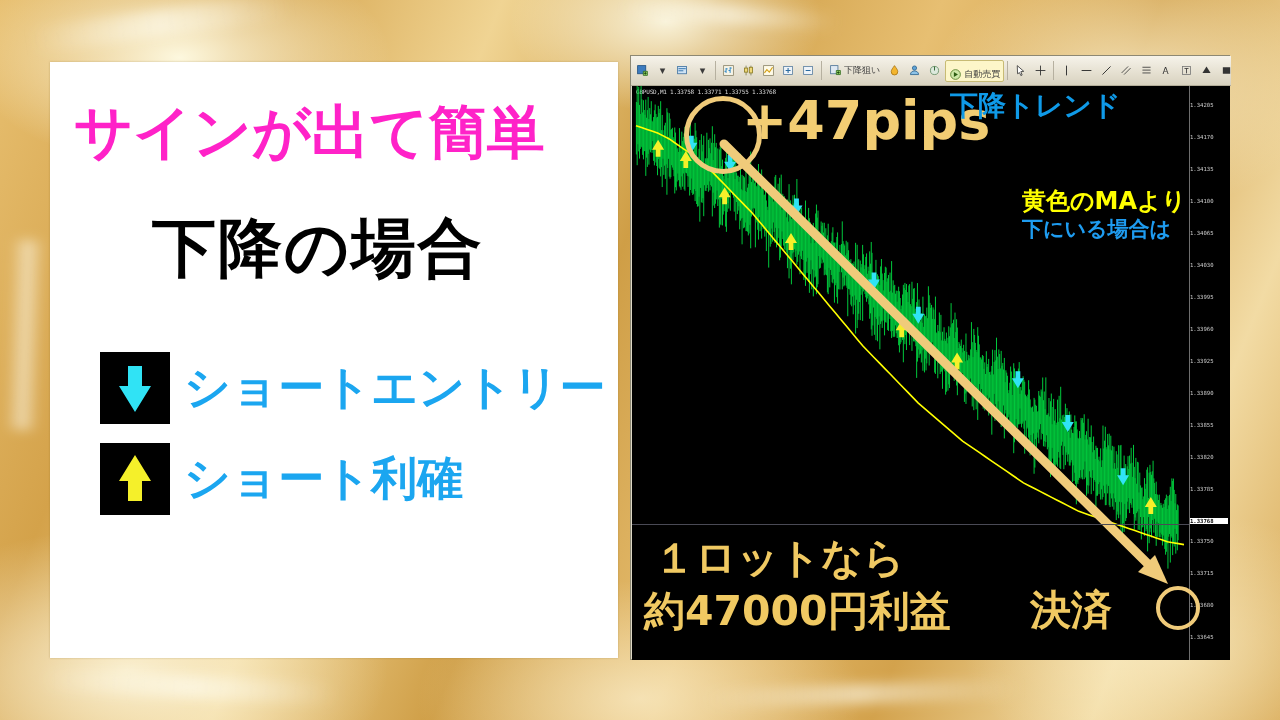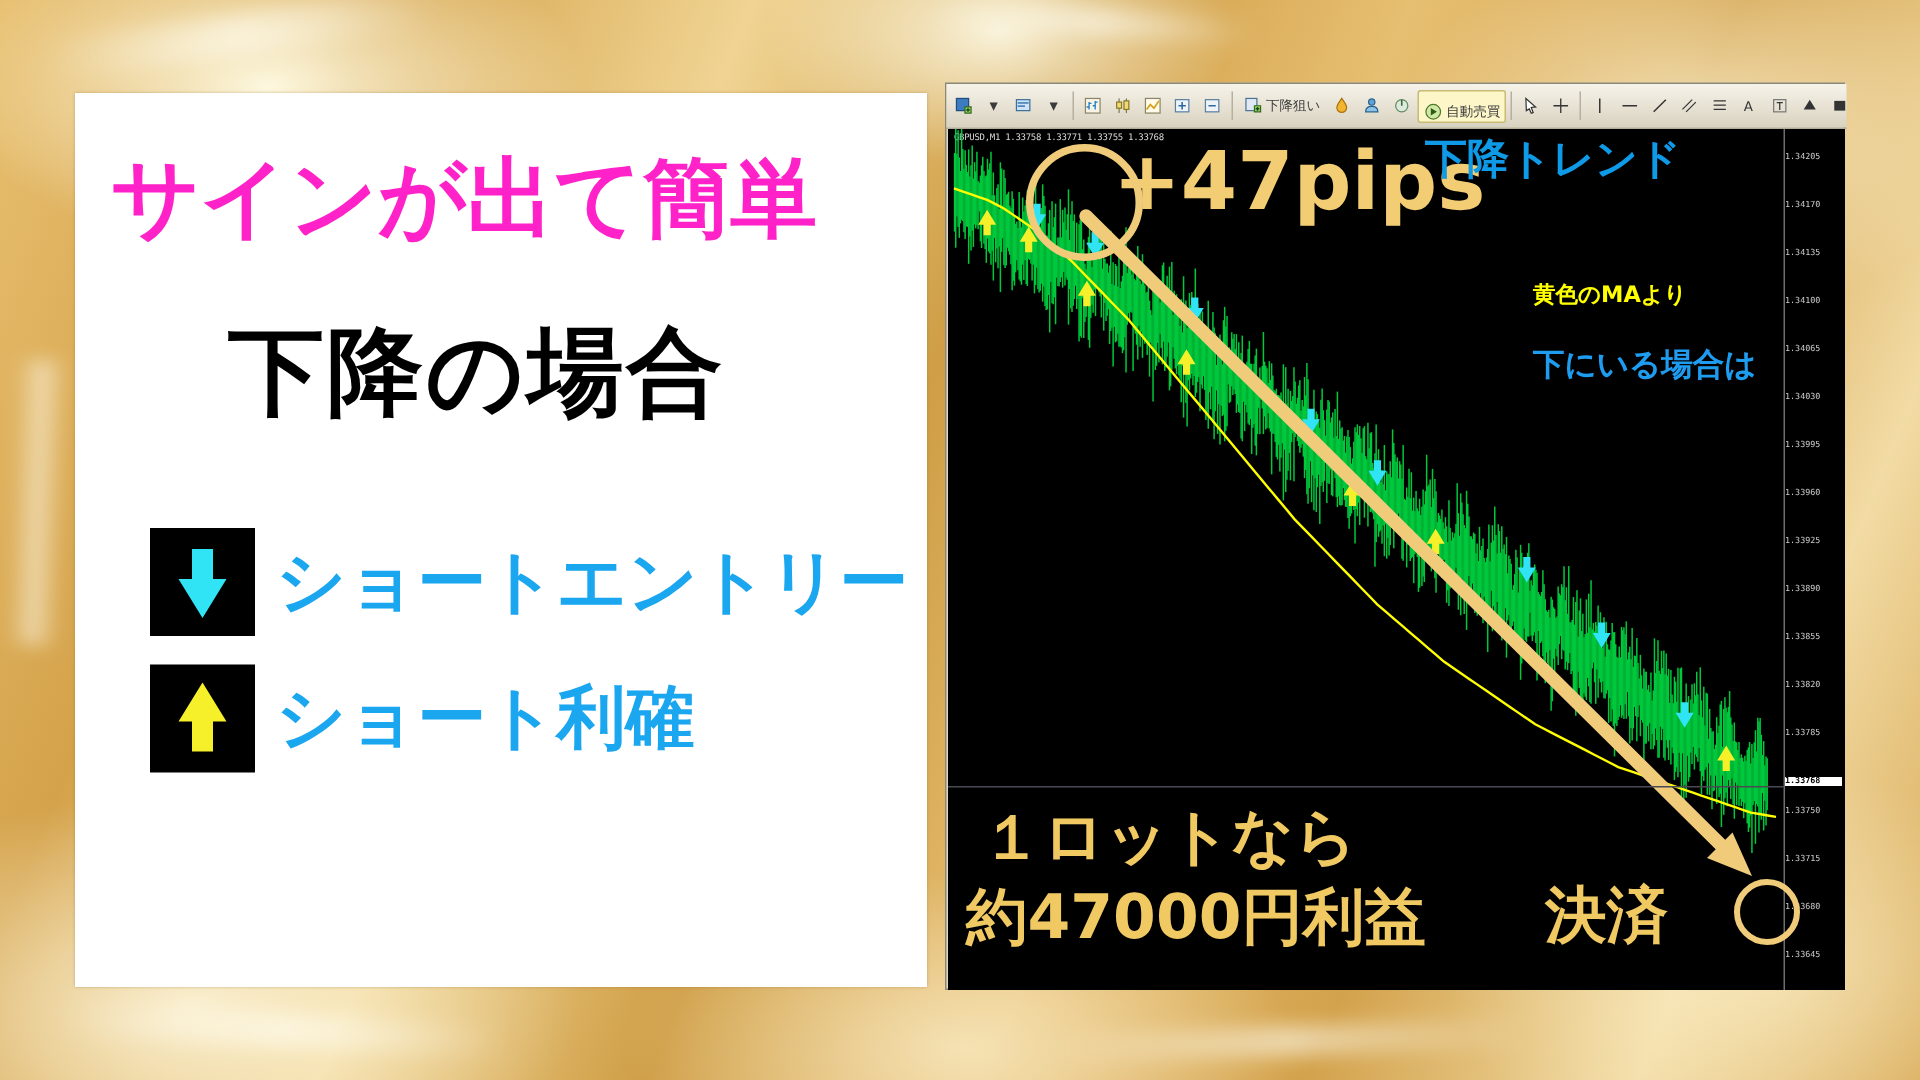--- a/index.html
+++ b/index.html
@@ -95,21 +95,21 @@
   }
   .tick{position:absolute;left:0;width:40px;font-size:5.6px;color:#cccccc;
     font-family:"DejaVu Sans Mono","Liberation Mono",monospace;white-space:nowrap;}
   .tick.current{background:#ffffff;color:#000;font-weight:bold;width:38px;}
   .axis-hline{position:absolute;left:0;right:40px;height:1px;background:#4a4a55;}
 
   
   .ann{position:absolute;white-space:nowrap;font-weight:700;line-height:1;}
   .ann-pips{font-family:"DejaVu Sans","Liberation Sans",sans-serif;font-size:54px;color:#f2cd73;}
   .ann-blue{font-family:"DejaVu Sans","Liberation Sans",sans-serif;font-size:28px;color:#0f9ae8;}
-  .ann-yellow-sm{font-family:"DejaVu Sans","Liberation Sans",sans-serif;font-size:15px;color:#ffff00;}
+  .ann-yellow-sm{font-family:"DejaVu Sans","Liberation Sans",sans-serif;font-size:24px;color:#ffff00;}
   .ann-blue-sm{font-family:"DejaVu Sans","Liberation Sans",sans-serif;font-size:21px;color:#1e9cf0;}
   .ann-gold-big{font-family:"DejaVu Sans","Liberation Sans",sans-serif;font-size:38px;color:#f2cd73;}
   .ann-gold-lot{font-family:"DejaVu Sans","Liberation Sans",sans-serif;font-size:41px;color:#f0c962;}
   .ann-gold-kessai{font-family:"DejaVu Sans","Liberation Sans",sans-serif;font-size:41px;color:#f0c962;}
 
   .circle-mark{
     position:absolute;border:5px solid #f0cb7a;border-radius:50%;box-sizing:border-box;
   }
   .circle-mark.small{border-width:4px;}
 </style>
@@ -1035,21 +1035,21 @@
         <div class="tick" style="top:452px">1.33750</div>
         <div class="tick" style="top:484px">1.33715</div>
         <div class="tick" style="top:516px">1.33680</div>
         <div class="tick" style="top:548px">1.33645</div>
       </div>
 
       <div class="ann ann-pips" style="left:110px;top:8px">+47pips</div>
       <div class="ann ann-blue" style="left:318px;top:6px">下降トレンド</div>
 
       <div class="ann ann-yellow-sm" style="left:390px;top:103px">黄色のMAより</div>
-      <div class="ann ann-blue-sm" style="left:390px;top:147px">下にいる場合は</div>
+      <div class="ann ann-blue-sm" style="left:390px;top:133px">下にいる場合は</div>
 
       <div class="ann ann-gold-lot" style="left:22px;top:452px">１ロットなら</div>
       <div class="ann ann-gold-lot" style="left:12px;top:505px">約47000円利益</div>
       <div class="ann ann-gold-kessai" style="left:398px;top:504px">決済</div>
 
       <div class="circle-mark" style="left:52px;top:10px;width:78px;height:78px"></div>
       <div class="circle-mark small" style="left:524px;top:500px;width:44px;height:44px"></div>
     </div>
   </div>
 </div>

